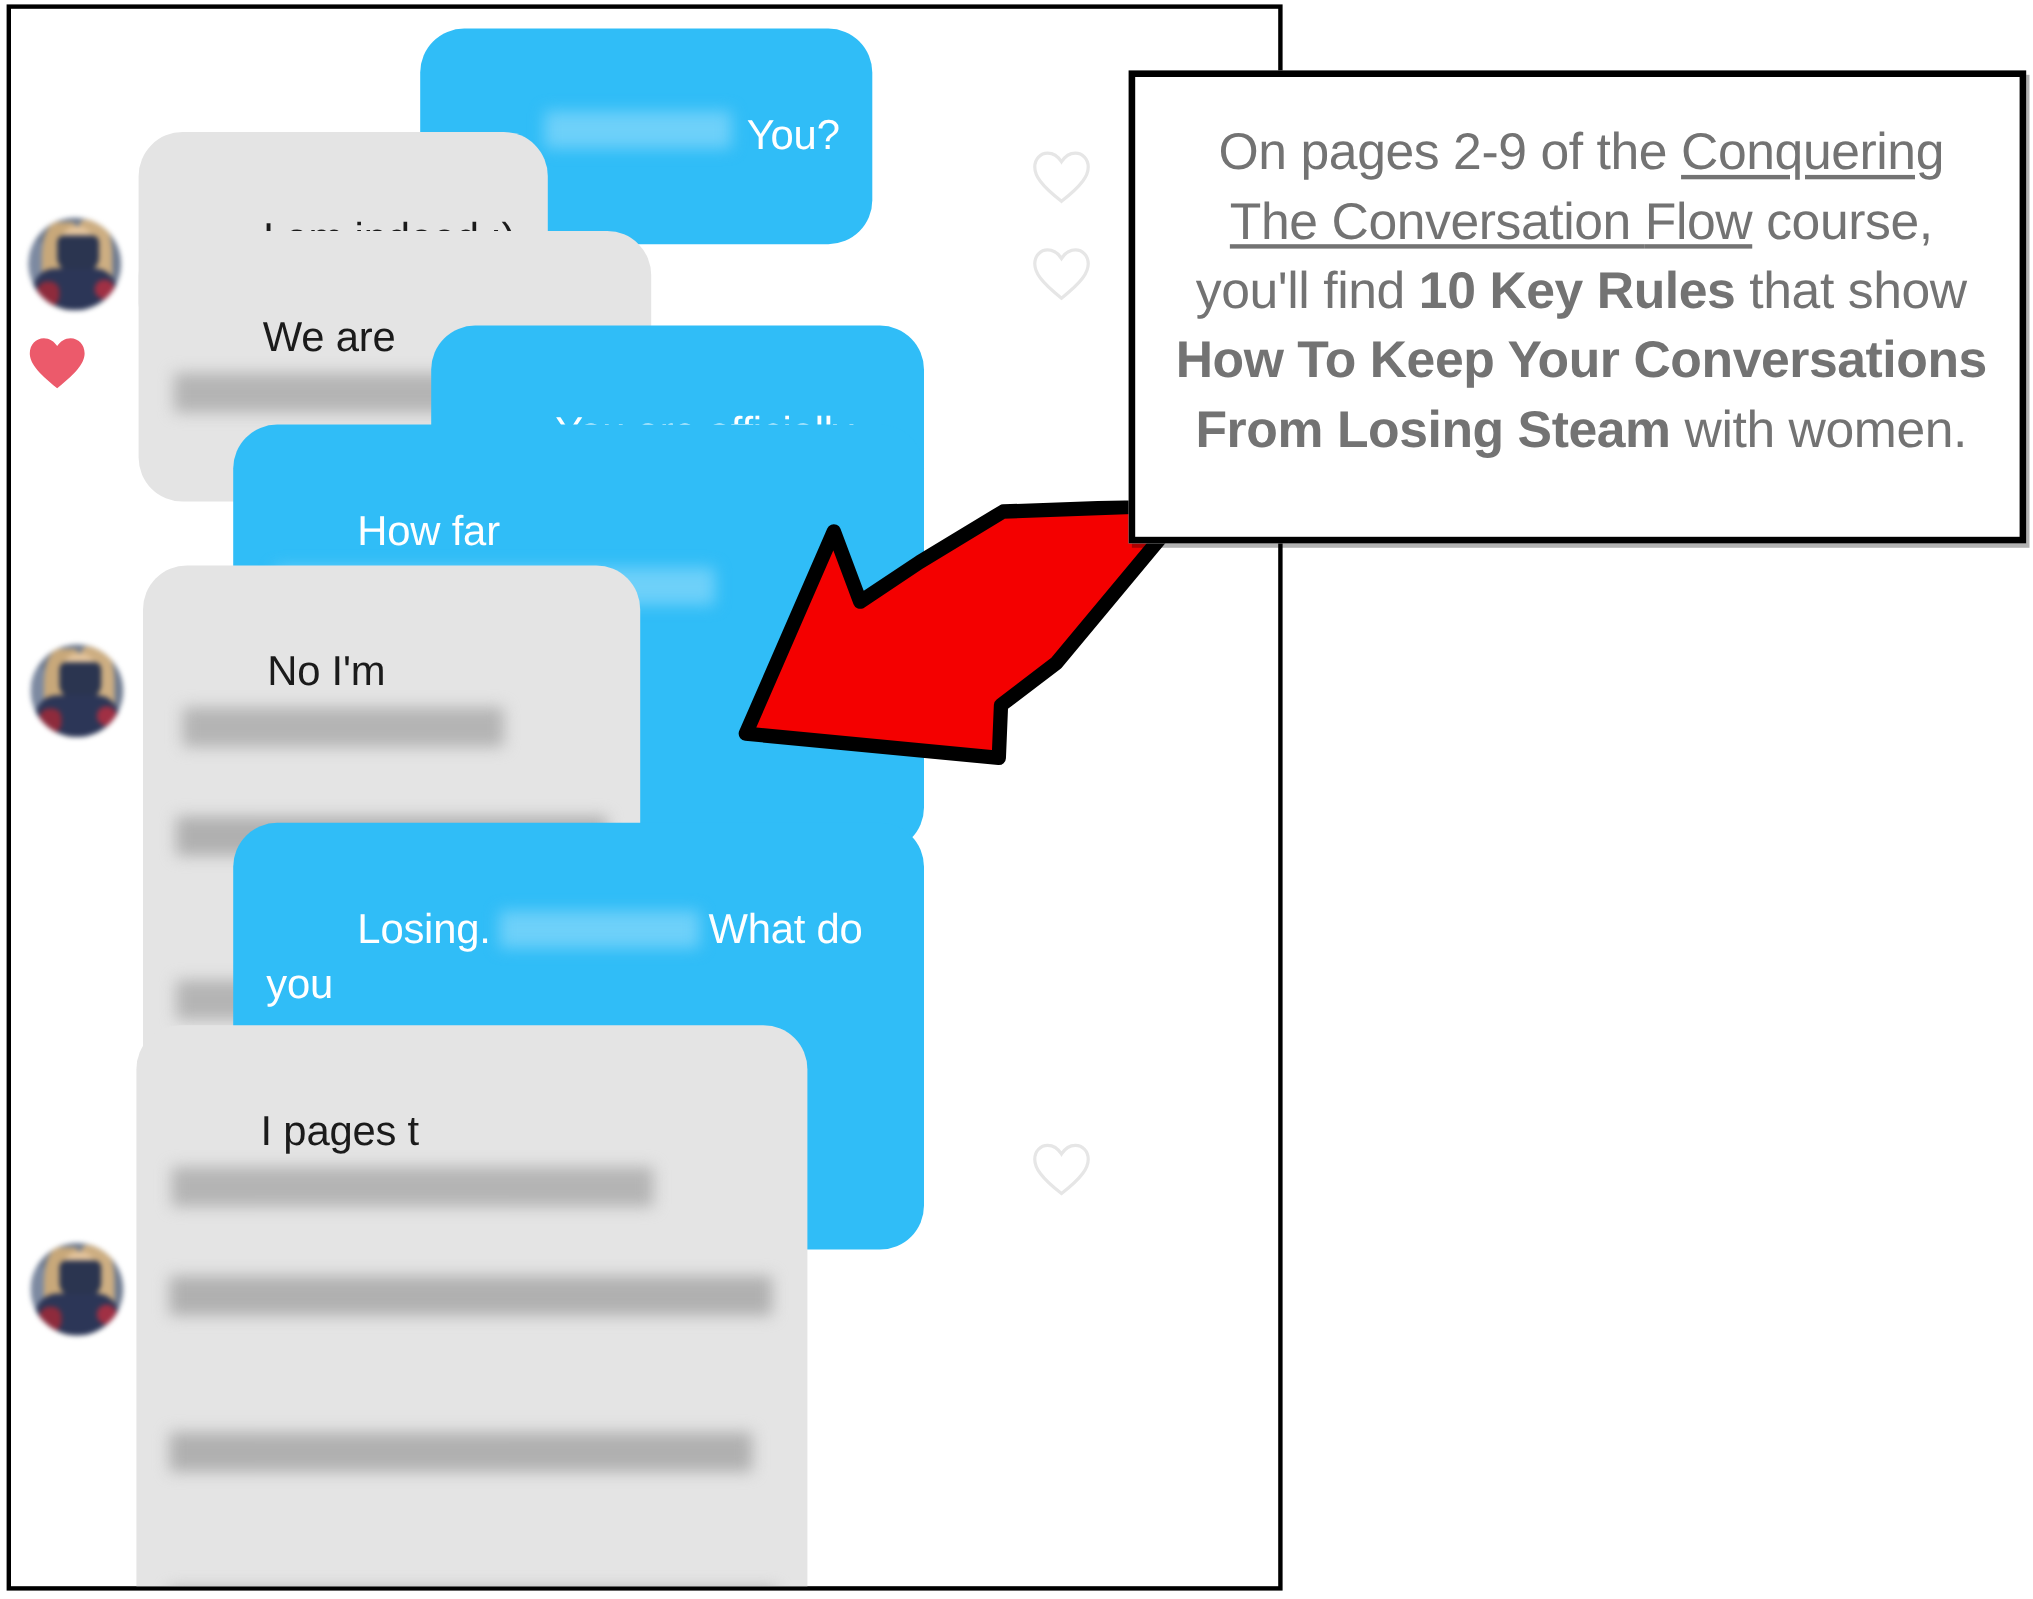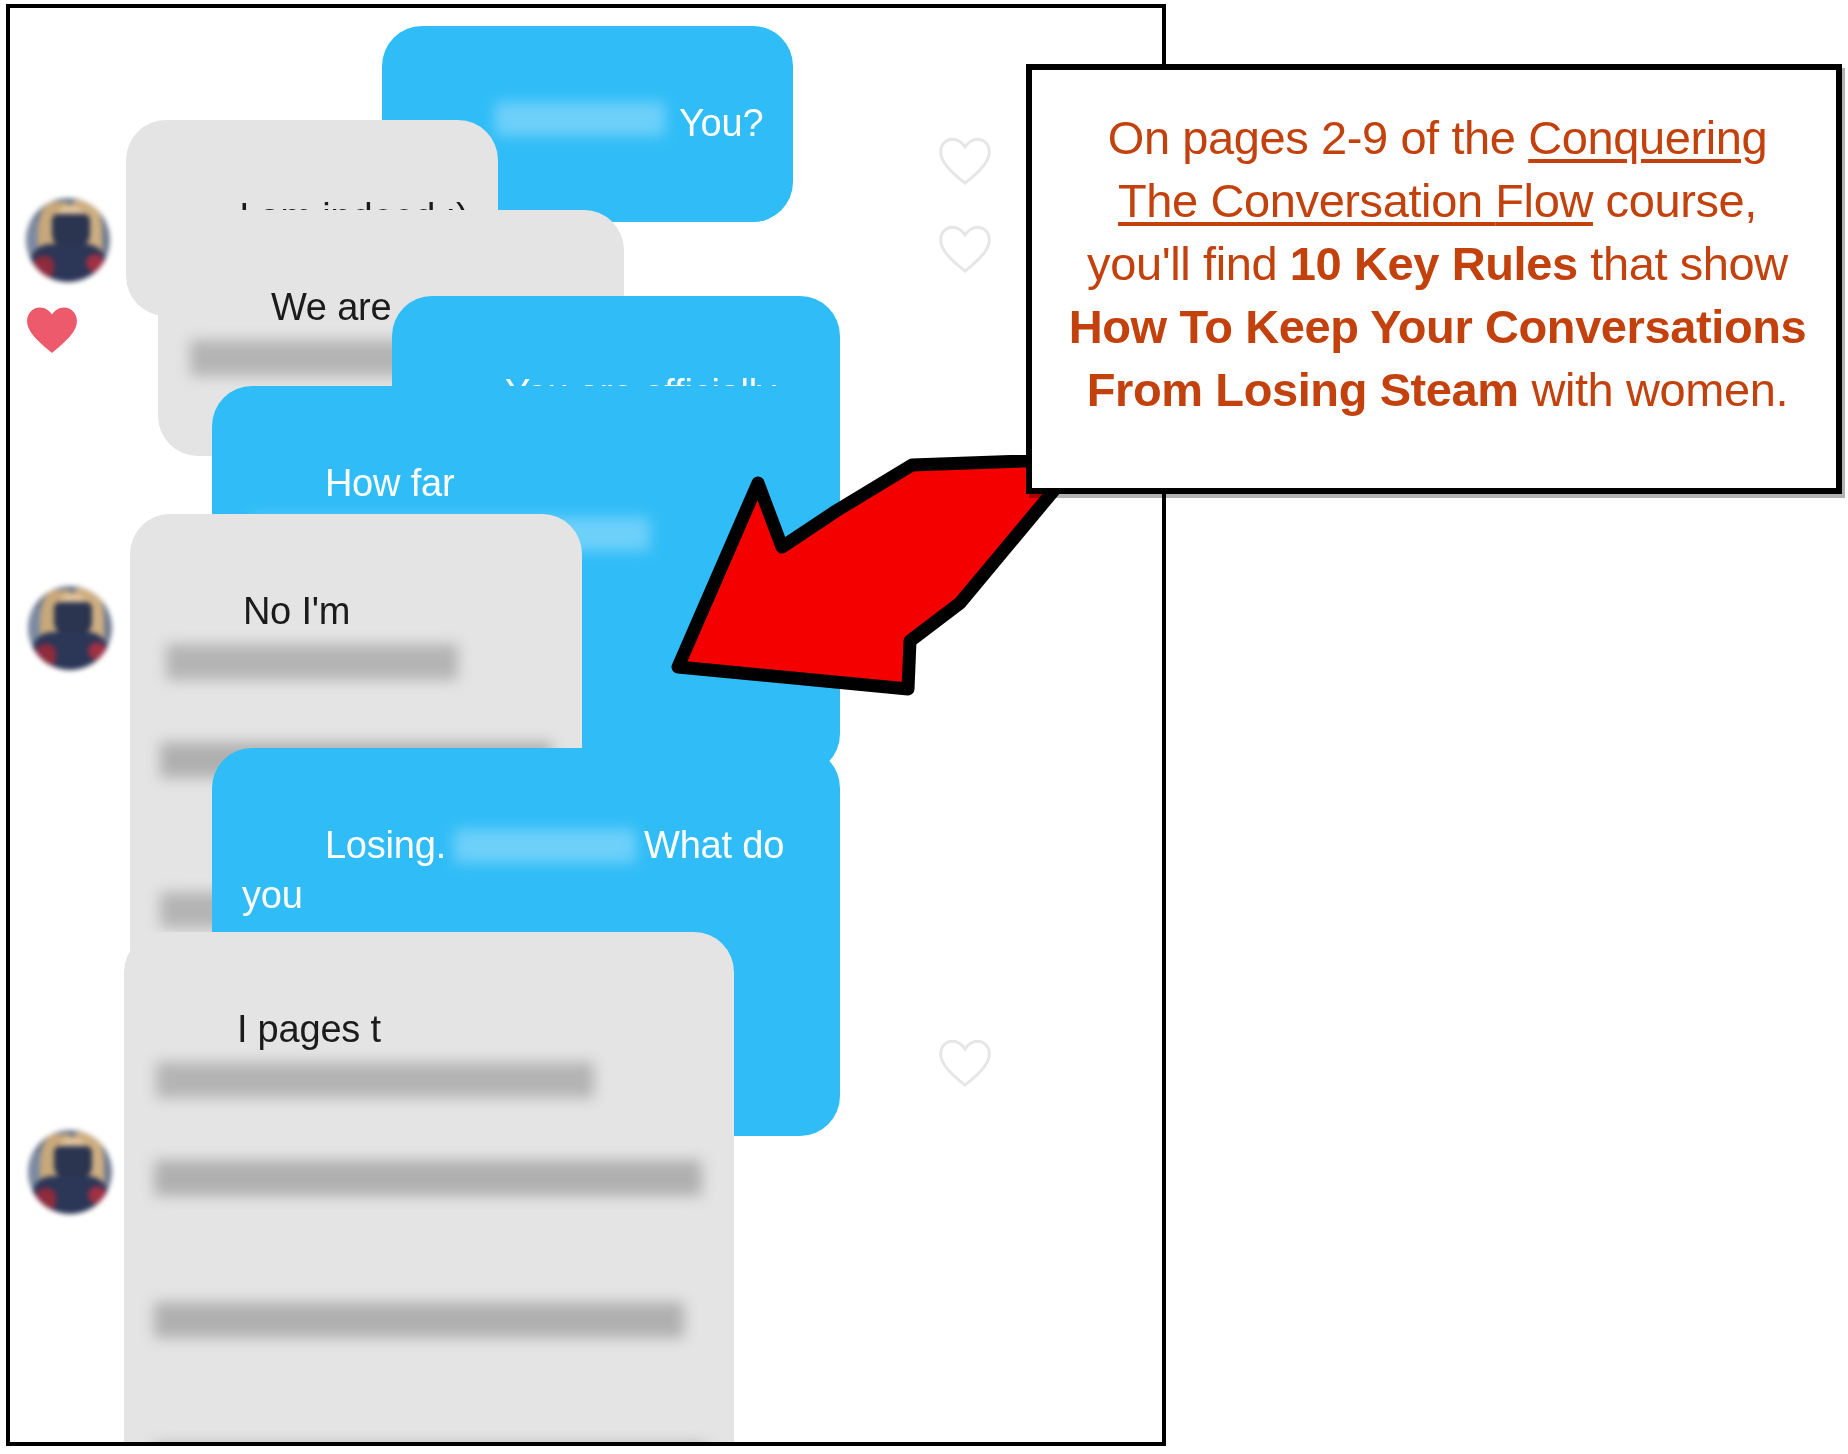--- a/index.html
+++ b/index.html
@@ -165,21 +165,21 @@
     width: 816px;
     height: 430px;
     background: #ffffff;
     border: 6px solid #000000;
     box-sizing: border-box;
     box-shadow: 3px 4px 0 rgba(0,0,0,0.30);
     padding: 36px 26px 0 33px;
     text-align: center;
     font-size: 47px;
     line-height: 63px;
-    color: #c2410c;
+    color: #737373;
     letter-spacing: -0.4px;
   }
   #callout .u { text-decoration: underline; text-underline-offset: 5px; }
   #callout .b { font-weight: 700; }
 
   
   #arrow {
     position: absolute;
     left: 660px;
     top: 455px;
@@ -200,21 +200,21 @@
       </div>
     </div>
 
     <div class="row" style="left:116px; top:112px;">
       <div class="bubble in">
         <span>I am indeed :)</span>
       </div>
     </div>
 
     <div class="row" style="left:116px; top:202px;">
-      <div class="bubble in" style="width:466px;margin-left:32px;">
+      <div class="bubble in" style="width:466px;">
         <span>We are</span><span class="redact on-gray" style="width:340px;height:36px;margin-left:2px;vertical-align:-6px;"></span>
       </div>
     </div>
 
     <div class="avatar" style="left:16px; top:190px;">
       <div class="shoulder"></div>
         <div class="hair-l"></div>
         <div class="hair-r"></div>
       <div class="face"></div>
         <div class="mask"></div>

